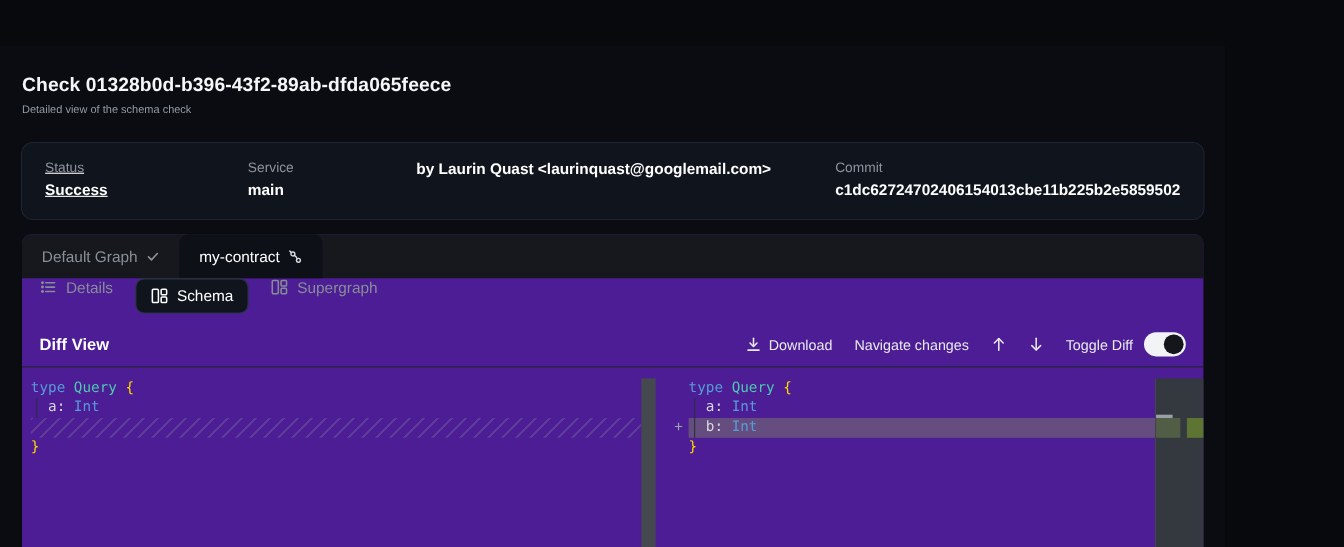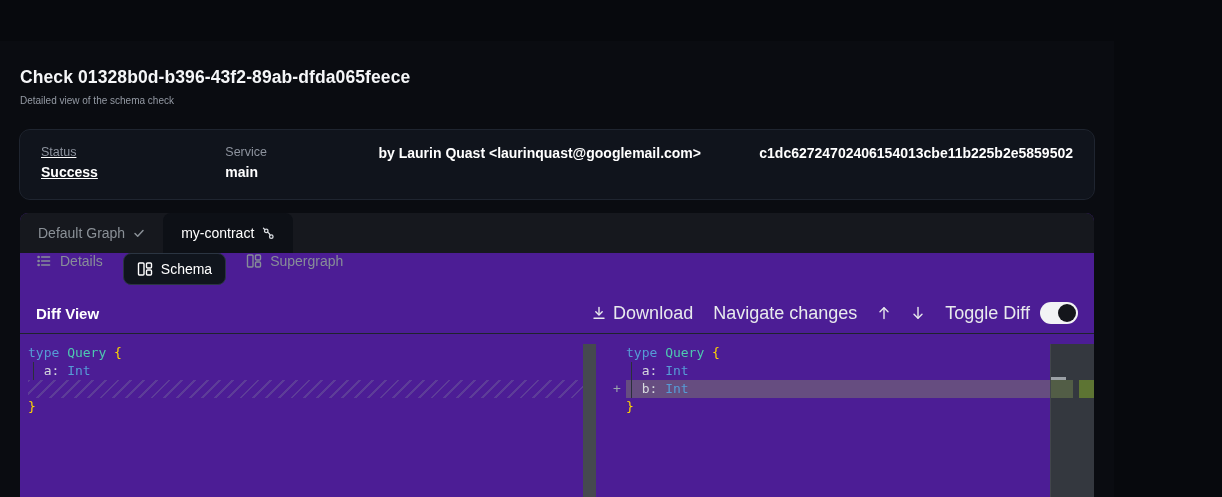--- a/index.html
+++ b/index.html
@@ -37,21 +37,21 @@
   .vtab.active {
     color:#fff; border:1px solid #2b3542; background:#10151d;
     border-radius:8px; padding:7px 13px; gap:8px;
   }
   
   .diff-hdr {
     height:41px; display:flex; align-items:center; justify-content:space-between;
     padding:0 16px; border-bottom:1px solid #1e242c;
   }
   .diff-hdr h2 { font-size:15px; font-weight:700; color:#fff; }
-  .controls { display:flex; align-items:center; gap:20px; font-size:18px; color:#e8eaed; }
+  .controls { display:flex; align-items:center; gap:20px; font-size:13px; color:#e8eaed; }
   .ctl { display:flex; align-items:center; gap:7px; background:none; border:none; color:#e8eaed; font:inherit; cursor:pointer; }
   .switch { position:relative; width:38px; height:22px; border-radius:11px; background:#f2f3f5; cursor:pointer; }
   .switch .knob { position:absolute; top:2px; right:2px; width:18px; height:18px; border-radius:50%; background:#14161b; }
   
   .diff-view {
     position:relative; height:197px; display:flex; padding-top:10px;
     font-family:"DejaVu Sans Mono","Liberation Mono",monospace;
     font-size:13px; line-height:18px;
   }
   .pane { position:relative; }
@@ -91,20 +91,21 @@
       <span class="val">Success</span>
     </div>
     <div class="col c2">
       <span class="lbl">Service</span>
       <span class="val">main</span>
     </div>
     <div class="col c3">
       <span class="val">by Laurin Quast &lt;laurinquast@googlemail.com&gt;</span>
     </div>
     <div class="col c4">
+      <span class="lbl">Commit</span>
       <span class="val">c1dc62724702406154013cbe11b225b2e5859502</span>
     </div>
   </div>
 
   <div class="panel">
 
     <div class="graph-tabs">
       <div class="gtab default">
         <span>Default Graph</span>
         <span>

